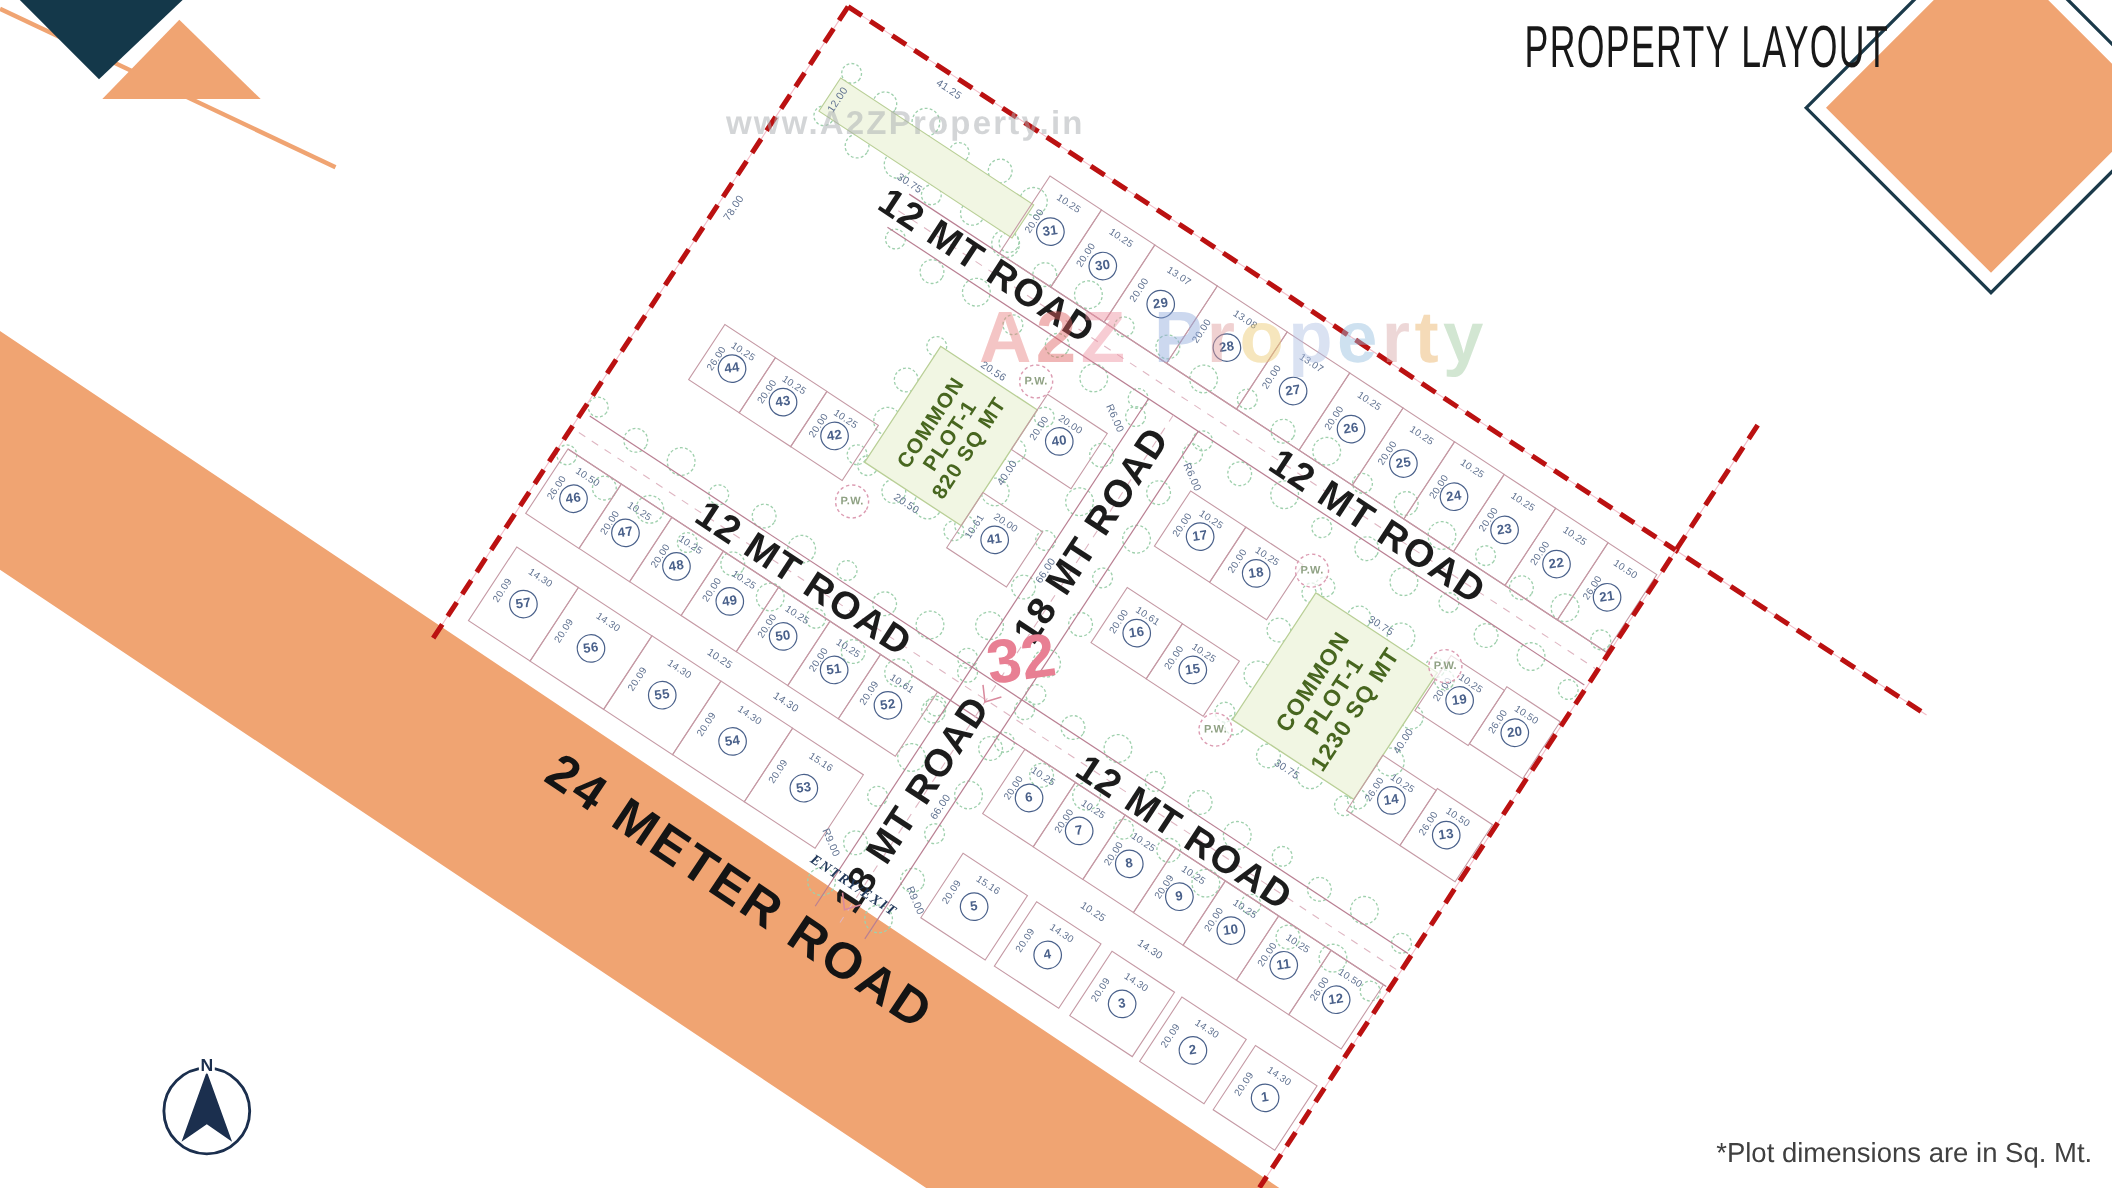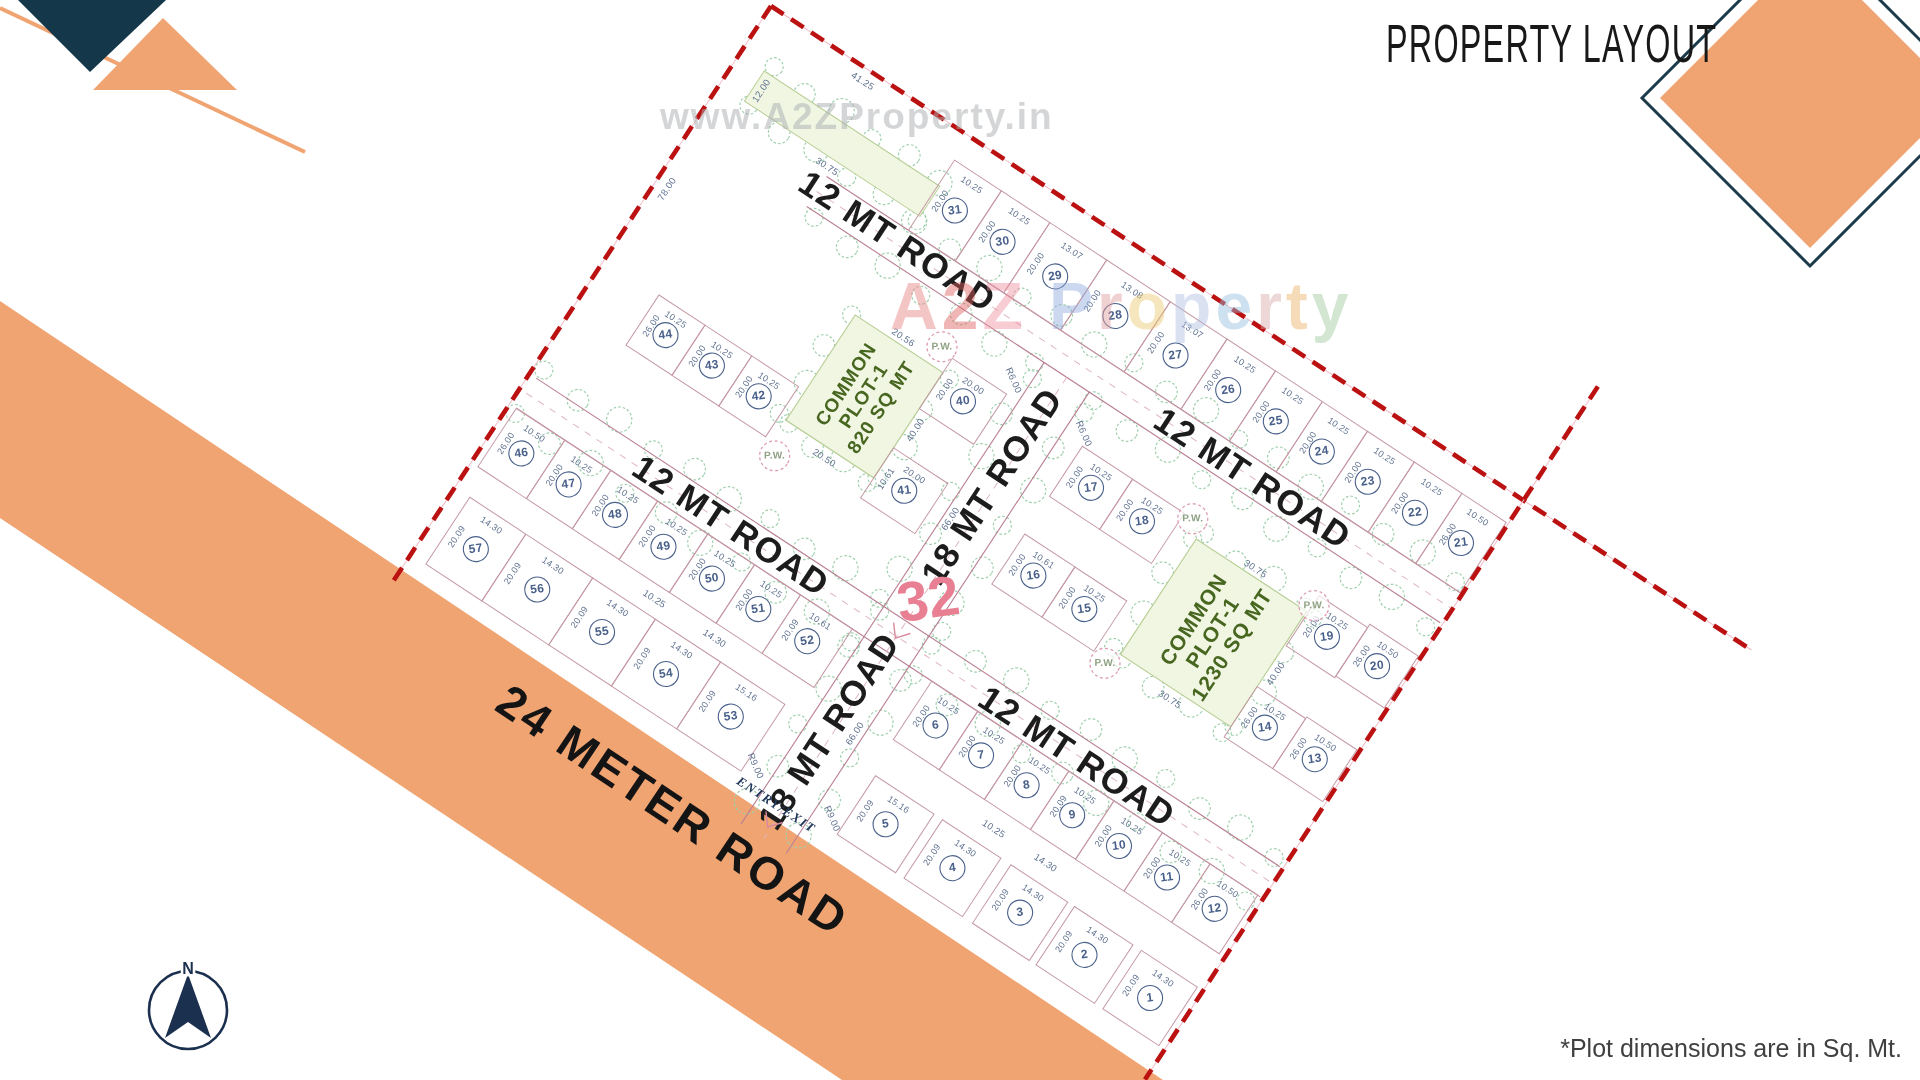--- a/index.html
+++ b/index.html
@@ -2,21 +2,21 @@
 <html><head>
 <meta charset="utf-8">
 <style>
   html,body{margin:0;padding:0;background:#ffffff;}
   #page{position:relative;width:1920px;height:1080px;overflow:hidden;background:#fff;
         font-family:"Liberation Sans",sans-serif;}
   #deco-svg,#plat-svg{position:absolute;left:0;top:0;}
   .overlay{position:absolute;white-space:nowrap;}
   #page-title{left:1386px;top:12px;font-size:54px;font-weight:400;letter-spacing:2px;
         color:#181818;transform:scaleX(0.60);transform-origin:left top;}
-  #wm-url{left:660px;top:96px;font-size:37px;font-weight:700;letter-spacing:2px;
+  #wm-url{left:660px;top:96px;font-size:30px;font-weight:700;letter-spacing:2px;
         color:#a9adb0;opacity:0.5;}
   #wm-brand{left:890px;top:268px;font-size:66px;font-weight:700;letter-spacing:4px;opacity:0.45;}
   #survey-number{left:897px;top:566px;font-size:56px;font-weight:700;color:#e87f93;
         transform:rotate(-8deg);}
   #footnote{right:18px;top:1034px;font-size:25px;color:#404040;}
   #compass{position:absolute;left:128px;top:946px;}
 </style>
 </head>
 <body>
 <div id="page">

